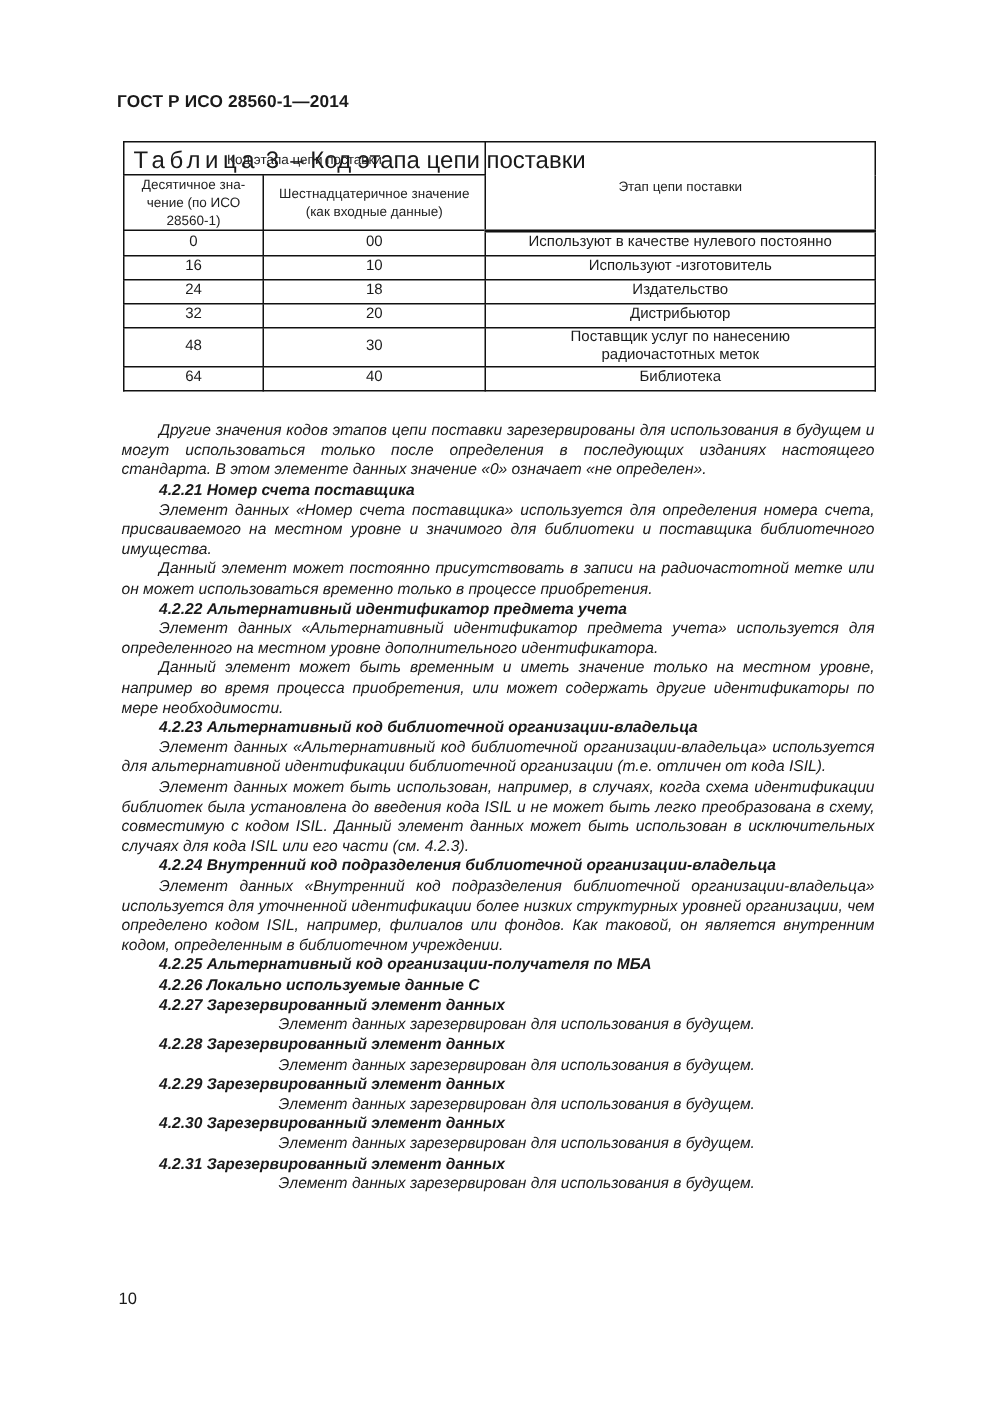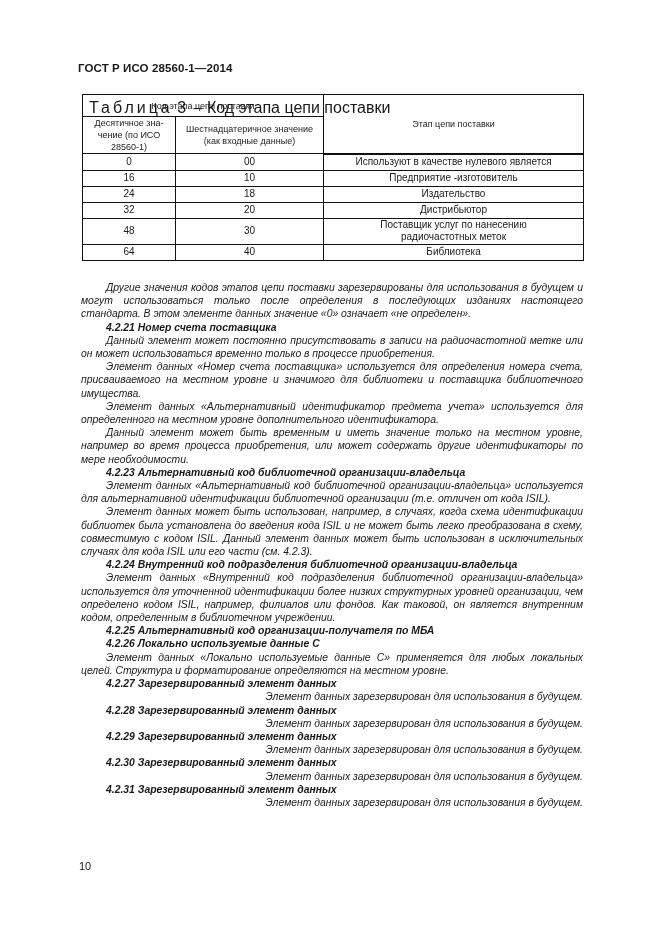--- a/index.html
+++ b/index.html
@@ -13,21 +13,21 @@
   table.codes td { border: 1.6px solid #111; text-align: center; vertical-align: middle; padding: 0 3px; line-height: 12px; }
   table.codes .hdr td { font-size: 9px; color: #222; }
   .c1 { width: 93px; } .c2 { width: 148px; }
   .h1 td { height: 21px; }
   .h2 td { height: 35px; }
   .hdr-bottom td { border-bottom-width: 2.4px; }
   .r td { height: 15px; }
   .r.tall td { height: 25px; }
   .body { position: absolute; left: 81px; top: 281px; width: 502px; font-size: 10.4px; line-height: 13.2px; font-style: italic; }
   .body p { margin: 0; text-align: justify; text-indent: 25px; }
-  .body p.plain { text-indent: 25px; text-align: right; }
+  .body p.plain { text-indent: 25px; text-align: center; }
   .body h4 { margin: 0; padding-left: 25px; font-size: 10.4px; font-weight: bold; line-height: 13.2px; }
   .pagenum { position: absolute; left: 79px; top: 860px; font-size: 11px; }
 </style>
 </head>
 <body>
 
 <div class="header">ГОСТ Р ИСО 28560-1—2014</div>
 
 <div class="caption">
   <span class="spaced">Таблица</span>
@@ -46,26 +46,26 @@
     <td colspan="2">Код этапа цепи поставки</td>
     <td rowspan="2" style="border-bottom-width:2.4px">Этап цепи поставки</td>
   </tr>
   <tr class="hdr h2 hdr-bottom">
     <td>Десятичное зна-чение (по ИСО 28560-1)</td>
     <td>Шестнадцатеричное значение (как входные данные)</td>
   </tr>
   <tr class="r">
     <td>0</td>
     <td>00</td>
-    <td>Используют в качестве нулевого является</td>
+    <td>Используют в качестве нулевого постоянно</td>
   </tr>
   <tr class="r">
     <td>16</td>
     <td>10</td>
-    <td>Предприятие -изготовитель</td>
+    <td>Используют -изготовитель</td>
   </tr>
   <tr class="r">
     <td>24</td>
     <td>18</td>
     <td>Издательство</td>
   </tr>
   <tr class="r">
     <td>32</td>
     <td>20</td>
     <td>Дистрибьютор</td>
@@ -80,37 +80,37 @@
     <td>40</td>
     <td>Библиотека</td>
   </tr>
 </tbody>
   </table>
 
 <div class="body">
   <p>Другие значения кодов этапов цепи поставки зарезервированы для использования в будущем и могут использоваться только после определения в последующих изданиях настоящего стандарта. В этом элементе данных значение «0» означает «не определен».</p>
 
   <h4>4.2.21 Номер счета поставщика</h4>
+  <p>Элемент данных «Номер счета поставщика» используется для определения номера счета, присваиваемого на местном уровне и значимого для библиотеки и поставщика библиотечного имущества.</p>
   <p>Данный элемент может постоянно присутствовать в записи на радиочастотной метке или он может использоваться временно только в процессе приобретения.</p>
-  <p>Элемент данных «Номер счета поставщика» используется для определения номера счета, присваиваемого на местном уровне и значимого для библиотеки и поставщика библиотечного имущества.</p>
 
+  <h4>4.2.22 Альтернативный идентификатор предмета учета</h4>
   <p>Элемент данных «Альтернативный идентификатор предмета учета» используется для определенного на местном уровне дополнительного идентификатора.</p>
   <p>Данный элемент может быть временным и иметь значение только на местном уровне, например во время процесса приобретения, или может содержать другие идентификаторы по мере необходимости.</p>
 
   <h4>4.2.23 Альтернативный код библиотечной организации-владельца</h4>
   <p>Элемент данных «Альтернативный код библиотечной организации-владельца» используется для альтернативной идентификации библиотечной организации (т.е. отличен от кода ISIL).</p>
   <p>Элемент данных может быть использован, например, в случаях, когда схема идентификации библиотек была установлена до введения кода ISIL и не может быть легко преобразована в схему, совместимую с кодом ISIL. Данный элемент данных может быть использован в исключительных случаях для кода ISIL или его части (см. 4.2.3).</p>
 
   <h4>4.2.24 Внутренний код подразделения библиотечной организации-владельца</h4>
   <p>Элемент данных «Внутренний код подразделения библиотечной организации-владельца» используется для уточненной идентификации более низких структурных уровней организации, чем определено кодом ISIL, например, филиалов или фондов. Как таковой, он является внутренним кодом, определенным в библиотечном учреждении.</p>
 
   <h4>4.2.25 Альтернативный код организации-получателя по МБА</h4>
 
   <h4>4.2.26 Локально используемые данные С</h4>
-  <p>Элемент данных «Локально используемые данные С» применяется для любых локальных целей. Структура и форматирование определяются на местном уровне.</p>
 
   <h4>4.2.27  Зарезервированный элемент данных</h4>
   <p class="plain">Элемент данных зарезервирован для использования в будущем.</p>
   <h4>4.2.28  Зарезервированный элемент данных</h4>
   <p class="plain">Элемент данных зарезервирован для использования в будущем.</p>
   <h4>4.2.29  Зарезервированный элемент данных</h4>
   <p class="plain">Элемент данных зарезервирован для использования в будущем.</p>
   <h4>4.2.30  Зарезервированный элемент данных</h4>
   <p class="plain">Элемент данных зарезервирован для использования в будущем.</p>
   <h4>4.2.31  Зарезервированный элемент данных</h4>

